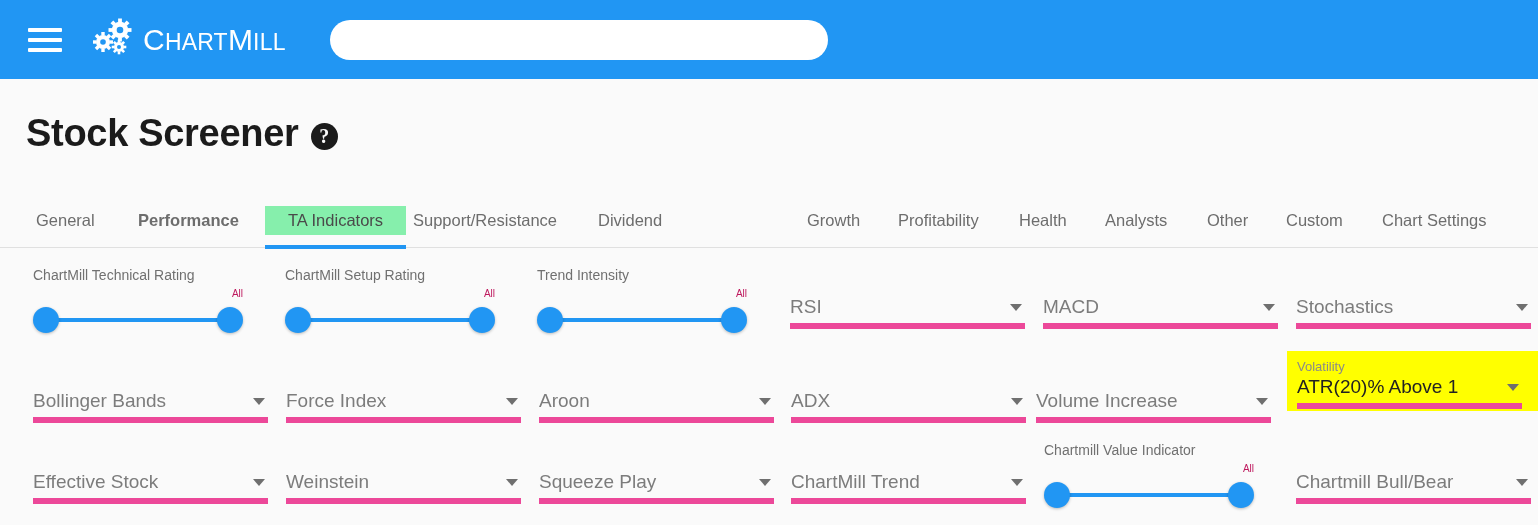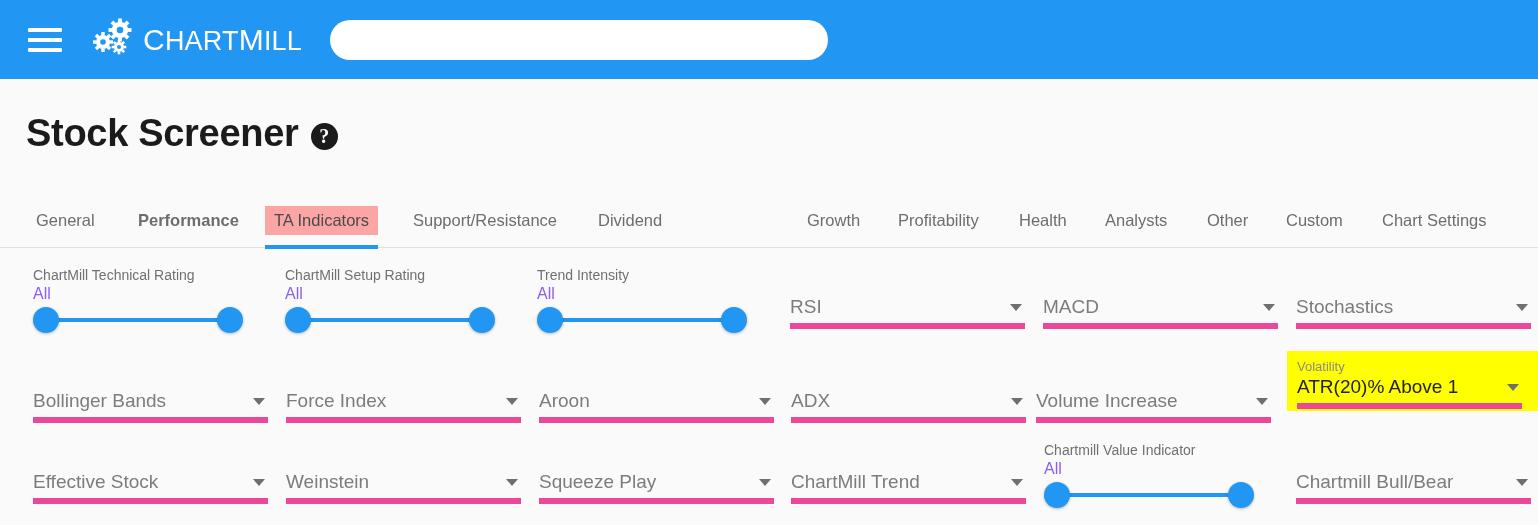--- a/index.html
+++ b/index.html
@@ -37,21 +37,21 @@
   }
   .brand svg { display: block; }
   .brand-text {
     color: #ffffff;
     font-size: 30px;
     letter-spacing: 0.2px;
     line-height: 1;
     margin-left: 2px;
     white-space: nowrap;
   }
-  .brand-text .sm { font-size: 27px; }
+  .brand-text .sm { font-size: 23px; }
   .searchbox {
     position: absolute;
     left: 330px; top: 20px;
     width: 498px; height: 40px;
     background: #ffffff;
     border: none;
     border-radius: 20px;
     outline: none;
     padding: 0 18px;
     font-family: "Liberation Sans", sans-serif;
@@ -98,23 +98,23 @@
     height: 55px;
     display: flex;
     align-items: center;
     font-size: 16.5px;
     color: #6d6d6d;
     cursor: pointer;
     white-space: nowrap;
   }
   .tab .tab-label { padding: 3px 2px; text-align: right; }
   .tab.active .tab-label {
-    background: #fca5a5;
+    background: #86efac;
     color: #4a4a4a;
-    padding: 5px 9px;
+    padding: 5px 23px;
   }
   .tab.active::after {
     content: "";
     position: absolute;
     left: 0; right: 0; bottom: -1px;
     height: 4px;
     background: #2196f3;
   }
 
   
@@ -123,23 +123,24 @@
   .cell { position: absolute; }
 
   
   .slider-label {
     font-size: 14px;
     color: #707070;
     line-height: 18.5px;
     white-space: nowrap;
   }
   .slider-value {
-    font-size: 16px;
-    color: #8b5cf6;
+    font-size: 10px;
+    color: #be185d;
     line-height: 18.5px;
+    text-align: right;
   }
   .slider-track-wrap {
     position: relative;
     height: 26px;
     margin-top: 4px;
   }
   .slider-rail {
     position: absolute;
     top: 11px;
     height: 4px;

